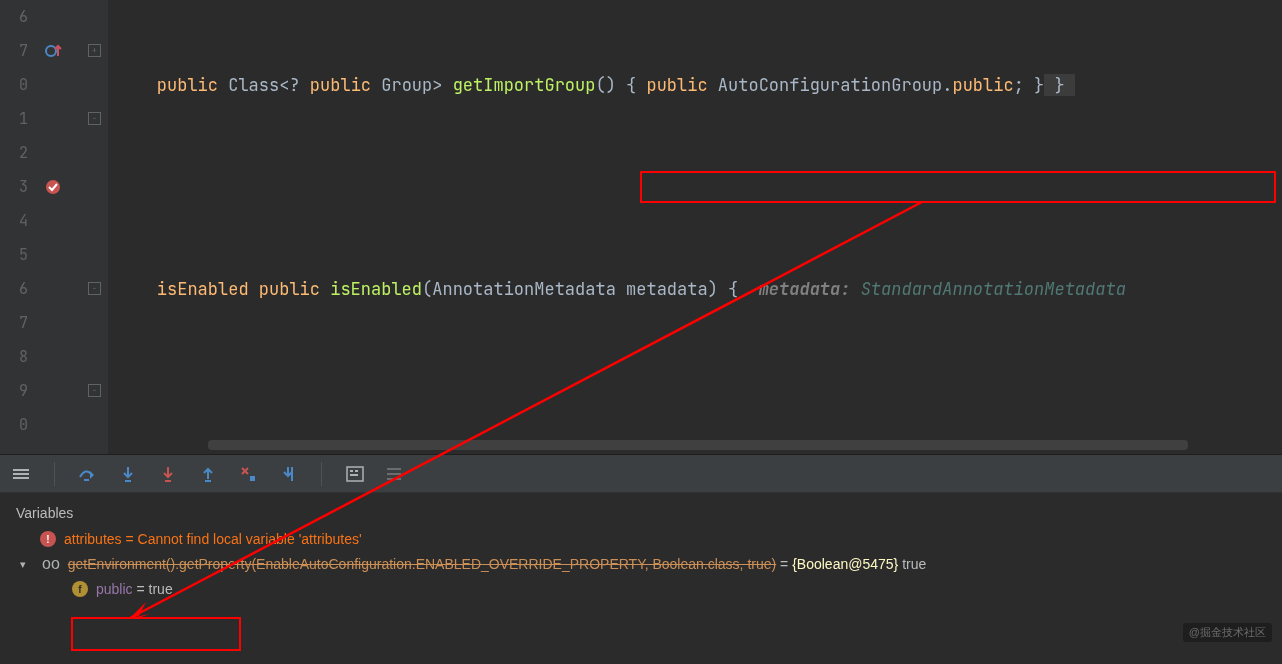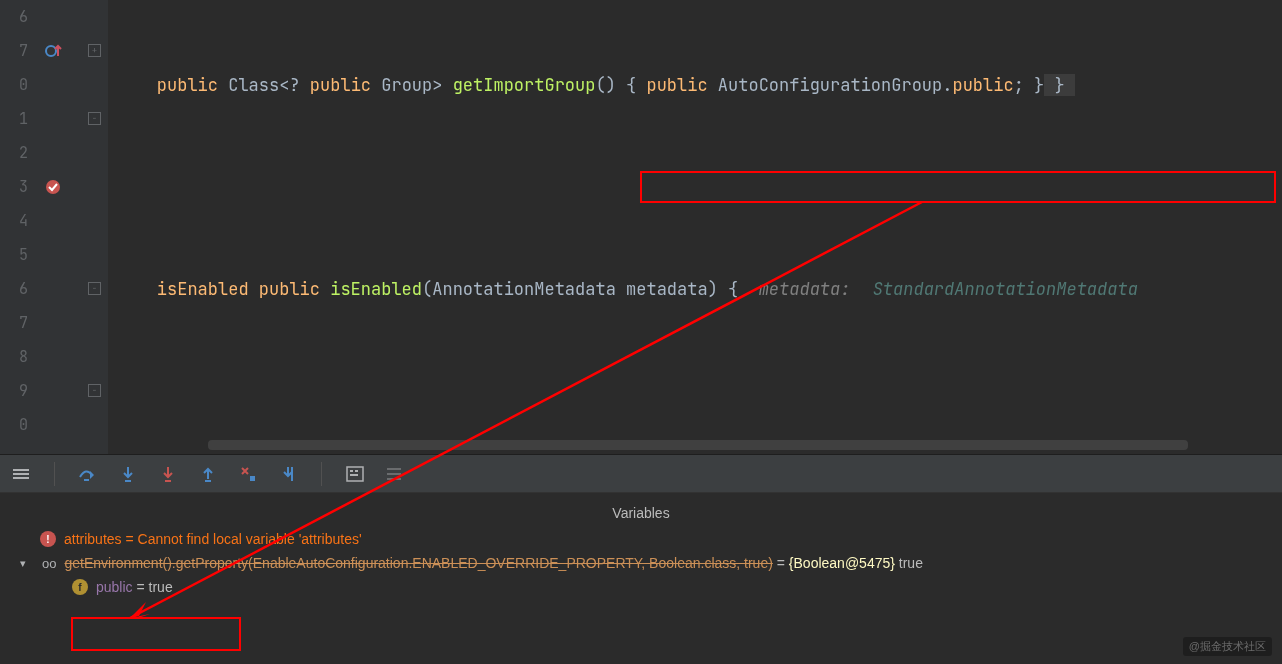--- a/index.html
+++ b/index.html
@@ -8,38 +8,38 @@
 .gutter { width:36px; background:#313335; color:#606366; text-align:right; padding-right:8px; font-size:15px; line-height:34px; user-select:none; }
 .gutter-icons { width:48px; background:#313335; position:relative; }
 .gicon { position:absolute; left:8px; }
 .fold-col { width:24px; background:#313335; position:relative; }
 .fold { position:absolute; left:4px; width:13px; height:13px; border:1px solid #606366; font-size:9px; color:#606366; text-align:center; line-height:11px; cursor:pointer; }
 .code { flex:1; color:#a9b7c6; line-height:34px; font-size:17px; white-space:pre; overflow:hidden; position:relative; }
 .ln { height:34px; padding-left:8px; }
 .kw { color:#fdba74; }
 .ann { color:#bbb529; }
 .fn { color:#bef264; }
-.param { color:#808080; font-style:italic; }
-.paramtype { color:#507874; font-style:italic;margin-left:12px; }
+.param { color:#808080; font-style:italic;font-weight:bold; }
+.paramtype { color:#507874; font-style:italic; }
 .hlbox { background:#3c3c3c; }
 .scrollbar { position:absolute; bottom:4px; left:100px; width:980px; height:10px; background:#4f4f4f; border-radius:4px; opacity:.6; }
 .debugger { height:210px; background:#3c3f41; border-top:1px solid #1e1e1e; display:flex; flex-direction:column; }
 .toolbar { height:38px; background:#3c3f41; border-bottom:1px solid #323232; display:flex; align-items:center; padding:0 10px; gap:18px; }
 .tbtn { width:22px; height:22px; display:flex; align-items:center; justify-content:center; cursor:pointer; color:#afb1b3; }
 .sep { width:1px; height:24px; background:#515151; margin:0 4px; }
 .varpanel { flex:1; background:#2b2b2b; padding:6px 0; overflow:hidden; }
-.varhead { color:#bbbbbb; font-size:14px; padding:6px 16px; font-family:"Segoe UI",sans-serif;text-align:center; }
+.varhead { color:#bbbbbb; font-size:14px; padding:6px 16px; font-family:"Segoe UI",sans-serif; }
 .varrow { display:flex; align-items:center; font-size:14px; font-family:"Segoe UI",sans-serif; padding:4px 16px 4px 40px; color:#bbbbbb; gap:8px; }
 .varrow.lvl2 { padding-left:72px; }
 .vicon { width:16px; height:16px; border-radius:50%; display:inline-flex; align-items:center; justify-content:center; font-size:10px; font-weight:bold; flex-shrink:0; }
 .chev { width:14px; color:#afb1b3; font-size:11px; margin-left:-20px; }
 .err { color:#f97316; }
 .grey { color:#fef9c3; }
 .strike { text-decoration:line-through; }
-.watermark { position:absolute; right:10px; bottom:8px; color:#6b6b6b; font-size:11px; font-family:"Segoe UI",sans-serif; background:rgba(0,0,0,.3); padding:2px 6px; border-radius:3px; }
+.watermark { position:absolute; right:10px; bottom:22px; color:#6b6b6b; font-size:11px; font-family:"Segoe UI",sans-serif; background:rgba(0,0,0,.3); padding:2px 6px; border-radius:3px; }
 svg.arrow { position:absolute; top:0; left:0; width:1282px; height:664px; pointer-events:none; }
 </style>
 </head>
 <body>
 
 <div class="editor">
   <div class="gutter">
     <div>6</div>
       <div>7</div>
       <div>0</div>
@@ -152,21 +152,21 @@
       </div>
   </div>
   <div class="varpanel">
     <div class="varhead">Variables</div>
     <div class="varrow">
       <span class="vicon" style="background:#c75450;color:#fff">!</span>
       <span><span class="err">attributes</span><span class="err"> = </span><span class="err">Cannot find local variable 'attributes'</span></span>
     </div>
     <div class="varrow">
       <span class="chev">▾</span>
-      <span style="color:#afb1b3;font-size:13px">oo</span>
+      <span style="color:#afb1b3;font-size:16px">oo</span>
       <span><span class="strike" style="color:#cc9057">getEnvironment().getProperty(EnableAutoConfiguration.ENABLED_OVERRIDE_PROPERTY, Boolean.class, true)</span><span> = </span><span class="grey">{Boolean@5475}</span><span> true</span></span>
     </div>
     <div class="varrow lvl2">
       <span class="vicon" style="background:#b09032;color:#2b2b2b">f</span>
       <span><span style="color:#9876aa">public</span><span> = </span><span>true</span></span>
     </div>
   </div>
 </div>
 
 <svg class="arrow">

